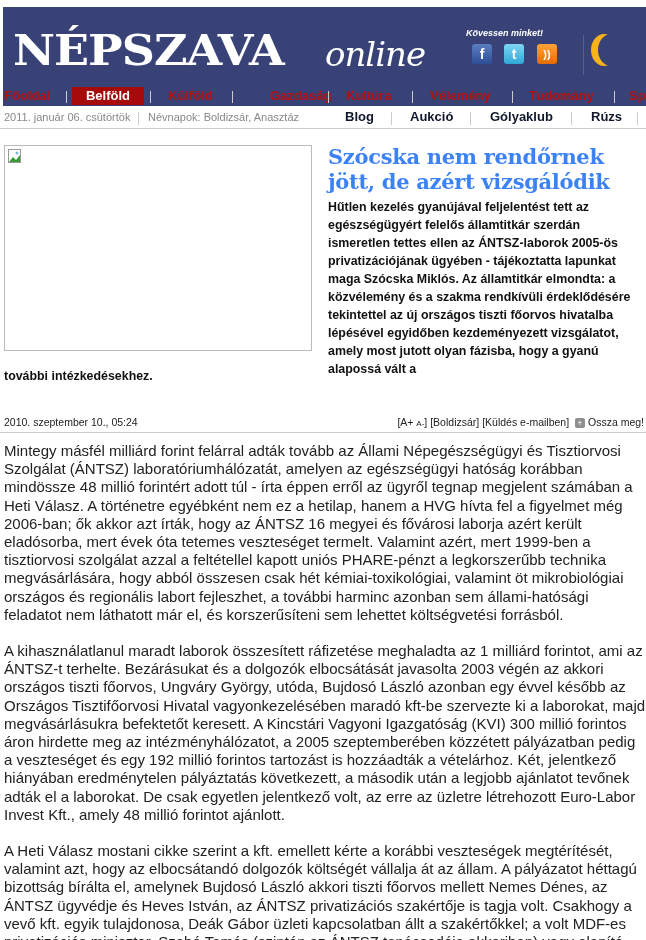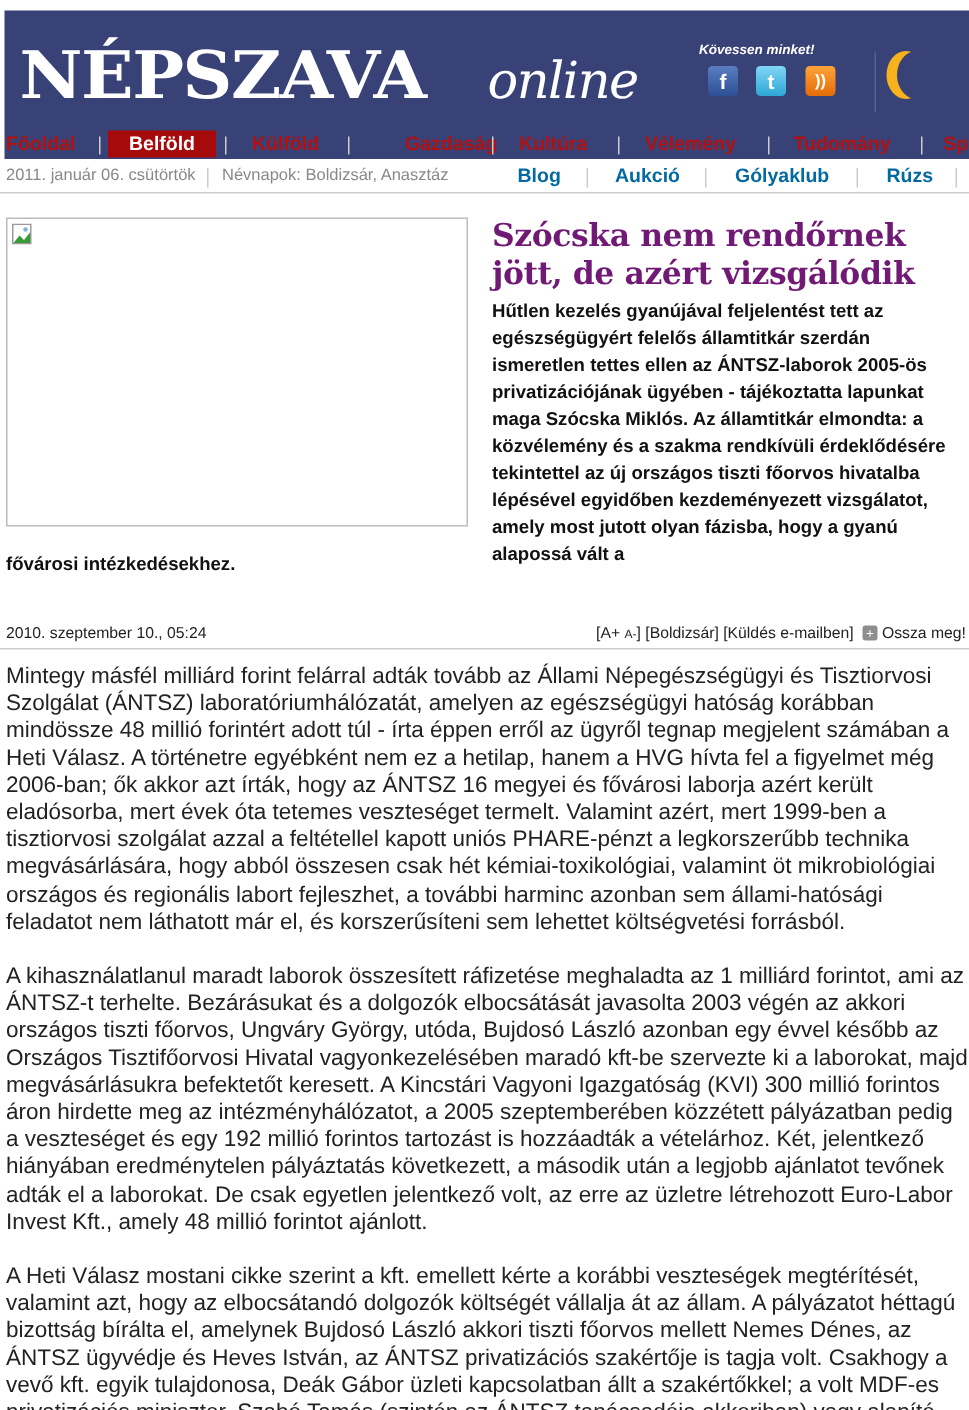--- a/index.html
+++ b/index.html
@@ -13,25 +13,25 @@
   .tw { left:504px; background:linear-gradient(#7fd6f5,#2ea7d6); }
   .rss { left:537px; background:linear-gradient(#ffa33a,#e36c06); font-size:11px; }
   .hdr-div { position:absolute; left:583px; top:35px; width:1px; height:40px; background:#56608f; }
   .moon { position:absolute; left:598px; top:34px; width:26px; height:32px; border-radius:50%; box-shadow:-7px 0 0 0 #f7b21c; }
   .nav1 { position:absolute; left:0; top:87px; width:643px; height:18px; }
   .nav1 .it { position:absolute; top:0; height:18px; line-height:18px; font-size:13px; font-weight:bold; color:#b41010; }
   .nav1 .sep { position:absolute; top:4px; width:1px; height:12px; background:#ccc; }
   .nav1 .active { background:#a70a0a; color:#fff; text-align:center; }
   .nav2 { position:absolute; left:0; top:108px; width:646px; height:20px; border-bottom:1px solid #ccc; }
   .nav2 .meta { position:absolute; top:3px; font-size:11px; color:#888; }
-  .nav2 .it { position:absolute; top:1px; font-size:13px; font-weight:bold; color:#0369a1; }
+  .nav2 .it { position:absolute; top:1px; font-size:13px; font-weight:bold; color:#0f172a; }
   .nav2 .sep { position:absolute; top:4px; width:1px; height:13px; background:#ccc; }
   .img-ph { position:absolute; left:4px; top:145px; width:306px; height:204px; border:1px solid #bbb; background:#fff; }
   .img-icon { position:absolute; left:3px; top:3px; width:14px; height:14px; }
-  .title { position:absolute; left:328px; top:144px; width:318px; font-family:"DejaVu Serif", serif; font-weight:bold; font-size:21px; line-height:25px; color:#701a75; letter-spacing:-0.3px; }
+  .title { position:absolute; left:328px; top:144px; width:318px; font-family:"DejaVu Serif", serif; font-weight:bold; font-size:21px; line-height:25px; color:#3b82f6; letter-spacing:-0.3px; }
   .lead { position:absolute; left:328px; top:198px; width:312px; font-size:12.4px; font-weight:bold; line-height:18px; color:#111; }
   .lead-tail { position:absolute; left:4px; top:369px; font-size:12.4px; font-weight:bold; color:#111; }
   .datebar { position:absolute; left:0; top:414px; width:646px; height:18px; border-bottom:1px solid #ccc; font-size:10.5px; color:#222; }
   .datebar .date { position:absolute; left:4px; top:2px; }
   .tools { position:absolute; right:2px; top:2px; white-space:nowrap; }
   .tools span { cursor:pointer; }
   .tools .small { font-size:8px; }
   .share-icon { display:inline-block; width:10px; height:10px; background:#8e8e8e; border-radius:2px; color:#fff; font-size:9px; line-height:10px; text-align:center; vertical-align:middle; margin-right:3px; }
   .body { position:absolute; left:4px; top:442px; width:642px; font-size:15px; line-height:18.2px; color:#222; }
   .body p { margin:0 0 18px 0; }
@@ -86,21 +86,21 @@
 <div class="img-ph">
   <svg class="img-icon" viewBox="0 0 14 14">
     <rect x="0.5" y="0.5" width="12" height="13" fill="#fff" stroke="#999"></rect>
     <path d="M1 13 L5 8 L8 11 L12 6 L12 13 Z" fill="#3a9a35"></path>
     <circle cx="9" cy="4" r="1.5" fill="#7ab5e0"></circle>
   </svg>
 </div>
 
 <div class="title">Szócska nem rendőrnek jött, de azért vizsgálódik</div>
 <div class="lead">Hűtlen kezelés gyanújával feljelentést tett az egészségügyért felelős államtitkár szerdán ismeretlen tettes ellen az ÁNTSZ-laborok 2005-ös privatizációjának ügyében - tájékoztatta lapunkat maga Szócska Miklós. Az államtitkár elmondta: a közvélemény és a szakma rendkívüli érdeklődésére tekintettel az új országos tiszti főorvos hivatalba lépésével egyidőben kezdeményezett vizsgálatot, amely most jutott olyan fázisba, hogy a gyanú alapossá vált a</div>
-<div class="lead-tail">fővárosi intézkedésekhez.</div>
+<div class="lead-tail">további intézkedésekhez.</div>
 
 <div class="datebar">
   <div class="date">2010. szeptember 10., 05:24</div>
   <div class="tools">
     <span>[A+</span>
     <span class="small">A-</span><span>]</span>
     <span>[Boldizsár]</span>
     <span>[Küldés e-mailben]</span>
     &nbsp;<span class="share-icon">+</span><span>Ossza meg!</span>
   </div>

